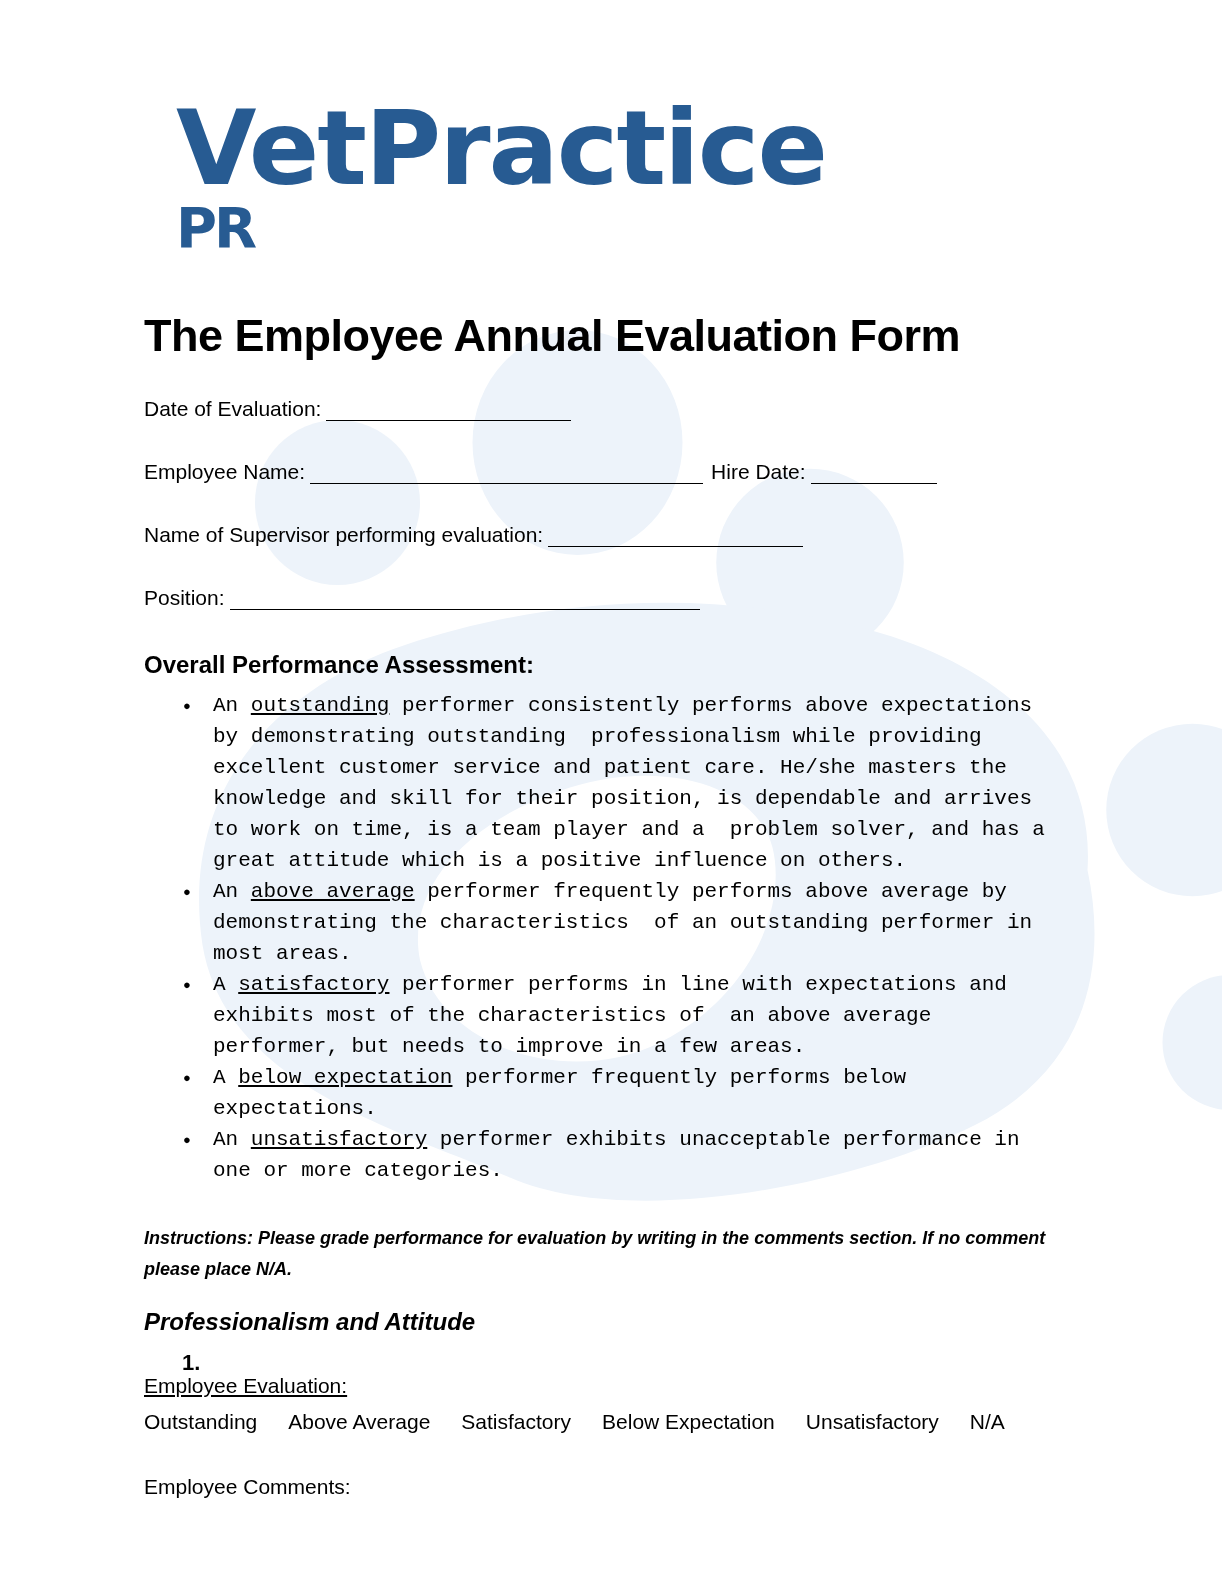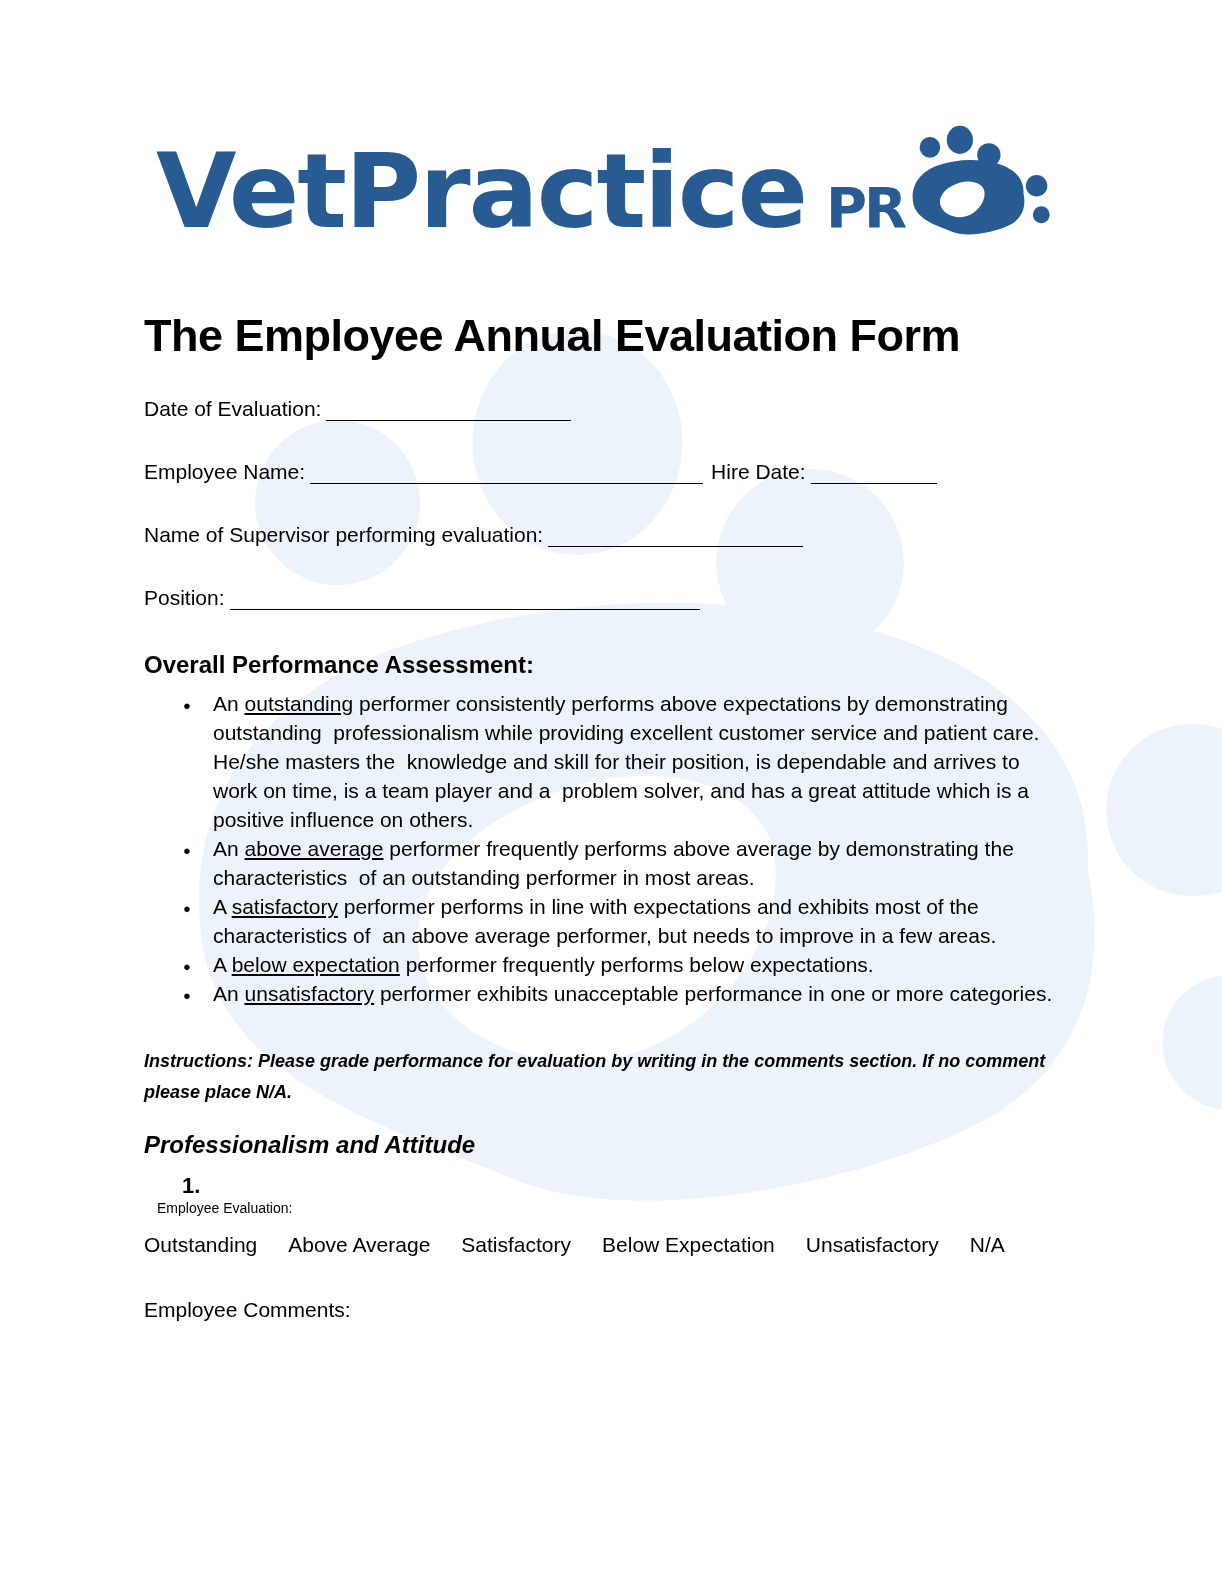--- a/index.html
+++ b/index.html
@@ -12,21 +12,21 @@
     color:#000000;
   }
   .watermark{position:absolute;left:0;top:0;z-index:0;pointer-events:none;}
   .content{position:relative;z-index:1;padding:0 60px 0 144px;}
 
   
   .logo{
     display:flex;align-items:baseline;
     margin:96px 0 0 12px;height:134px;
     font-family:"DejaVu Sans",sans-serif;font-weight:700;
-    color:#275b92;white-space:nowrap;
+    color:#275b92;white-space:nowrap;flex-direction:column;
   }
   .logo-wordmark{font-size:104px;letter-spacing:-2px;line-height:1;}
   .logo-suffix{font-size:56px;letter-spacing:-3px;line-height:1;margin-left:20px;}
   .logo-paw{position:relative;top:28px;margin-left:8px;}
 
   
   .title{
     margin:80px 0 0 0;
     font-size:45px;font-weight:700;line-height:52px;letter-spacing:-0.5px;
   }
@@ -50,36 +50,36 @@
   .h2{font-size:24px;font-weight:700;line-height:30px;margin:30px 0 0 0;}
   .bullets{margin:9px 0 0 0;padding:0 0 0 69px;}
   .bullets li{
     list-style:none;position:relative;
     width:846px;font-size:21px;line-height:29px;
   }
   .bullets li::before{
     content:"\25CF";position:absolute;left:-30px;top:2px;font-size:13px;
   }
   .bullets .u{text-decoration:underline;}
-  .pre{white-space:pre-wrap;}
+  .pre{white-space:pre-wrap;font-family:Liberation Mono, monospace;}
 
   
   .instructions{
     margin:38px 0 0 0;max-width:948px;
     font-size:18px;font-weight:700;font-style:italic;line-height:31px;
   }
 
   
   .section-heading{margin-top:22px;font-style:italic;}
   .numbered{margin:11px 0 0 0;padding:0 0 0 69px;}
   .numbered li{list-style:none;position:relative;font-size:22px;font-weight:700;line-height:29px;}
   .numbered .num{position:absolute;left:-31px;}
 
   
-  .eval-label{margin:34px 0 0 13px;font-size:14px;line-height:29px;}
+  .eval-label{margin:34px 0 0 0;font-size:21px;line-height:29px;text-decoration:underline;}
   .ratings{display:flex;gap:31px;margin-top:7px;font-size:21px;line-height:29px;}
   .comments-label{margin:36px 0 0 0;font-size:21px;line-height:29px;}
 </style>
 </head>
 <body>
 
 <svg width="0" height="0" style="position:absolute" aria-hidden="true">
   <defs>
     <g id="paw-shape">
       <circle cx="19" cy="25" r="11"></circle>

